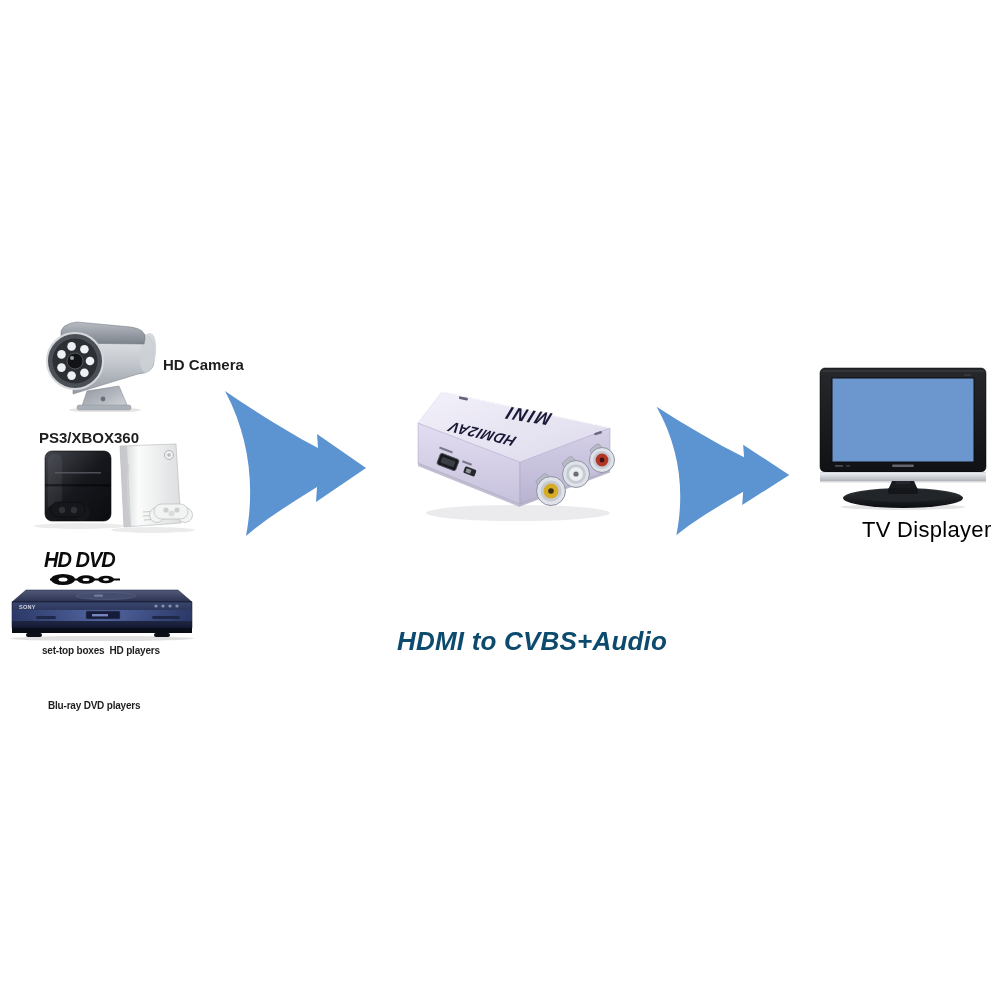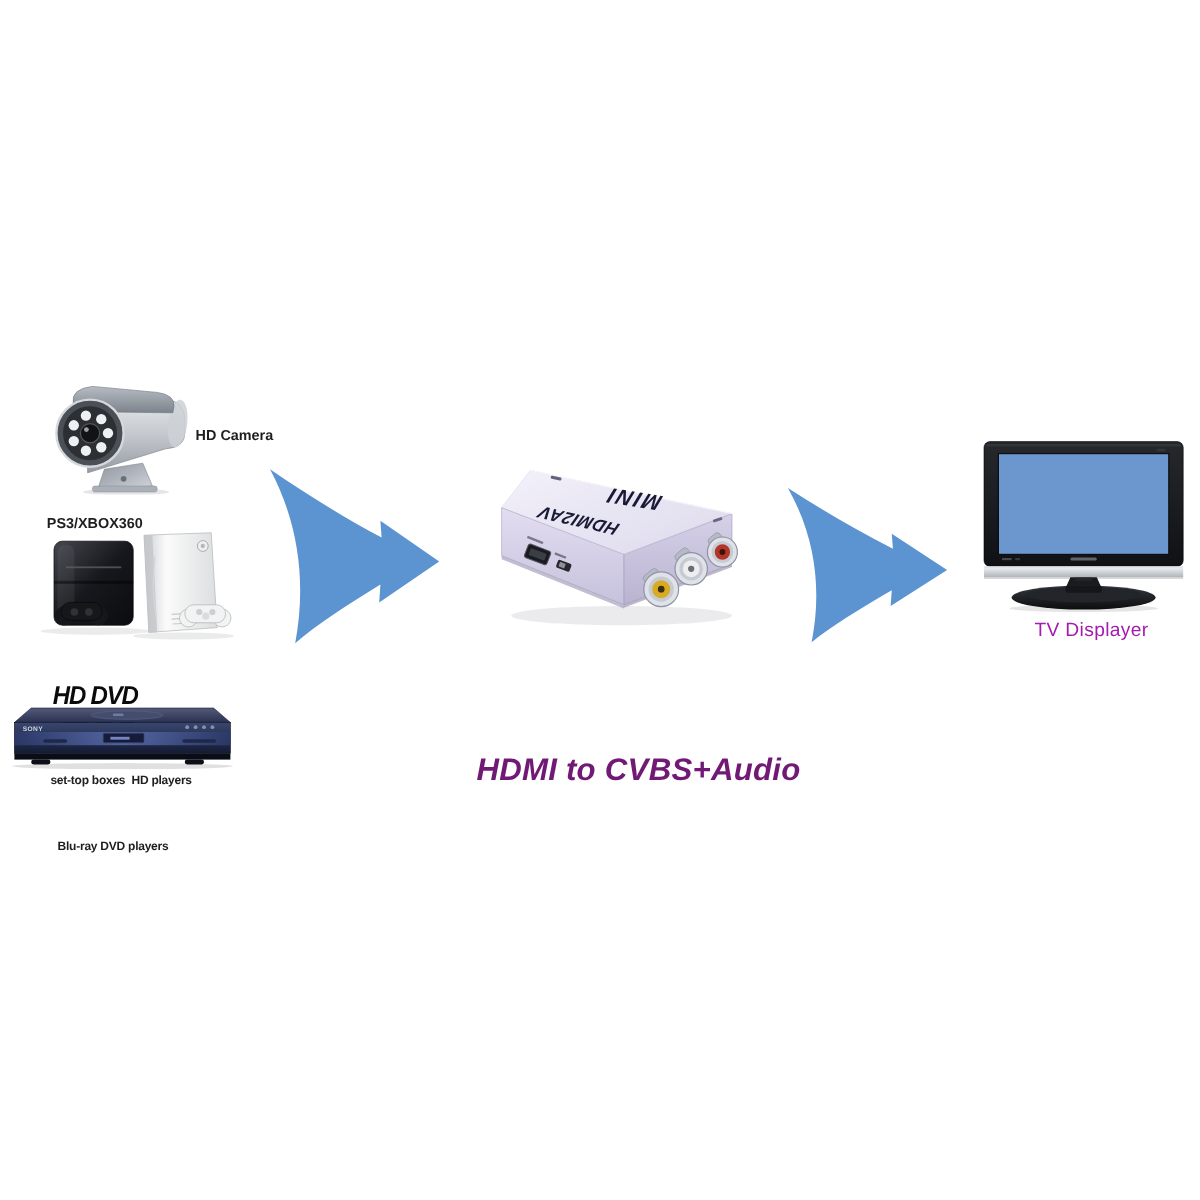--- a/index.html
+++ b/index.html
@@ -1,25 +1,25 @@
 <!DOCTYPE html>
 <html><head>
 <meta charset="utf-8">
 <style>
   html,body{margin:0;padding:0;background:#ffffff;}
   body{width:1000px;height:1000px;overflow:hidden;font-family:"Liberation Sans",sans-serif;}
   .scene{position:relative;width:1000px;height:1000px;background:#ffffff;}
   .abs{position:absolute;}
   .lbl{font-weight:bold;color:#1e1e1e;white-space:pre;}
-  .lbl-sm{font-size:12px;letter-spacing:0;}
+  .lbl-sm{font-size:15px;letter-spacing:0;}
   .lbl-xs{font-size:10px;letter-spacing:-.2px;text-align:center;}
   .hddvd-text{font-size:20px;font-weight:bold;font-style:italic;letter-spacing:-1px;
               color:#0b0b0b;line-height:1;transform:scaleY(1.08);transform-origin:left top;}
-  .tv-label{font-size:16px;color:#a21caf;letter-spacing:.3px;}
-  .diagram-title{font-size:26px;font-weight:bold;font-style:italic;color:#701a75;letter-spacing:.2px;}
+  .tv-label{font-size:22px;color:#000000;letter-spacing:.3px;}
+  .diagram-title{font-size:26px;font-weight:bold;font-style:italic;color:#0c4a6e;letter-spacing:.2px;}
   svg{display:block;}
 </style>
 </head>
 <body>
 
 <div class="scene">
 
   <svg class="abs" style="left:33px;top:312px" width="130" height="100" viewBox="0 0 130 100">
     <defs>
       <linearGradient id="camBody" x1="0" y1="0" x2="0" y2="1">
@@ -103,21 +103,21 @@
     <g>
       <circle cx="132" cy="73" r="7.5" fill="#f2f3f3" stroke="#b0b3b5" stroke-width=".6"></circle>
       <circle cx="160" cy="73" r="7.5" fill="#f2f3f3" stroke="#b0b3b5" stroke-width=".6"></circle>
       <rect x="129" y="62" width="34" height="15" rx="7.5" fill="#f2f3f3" stroke="#b0b3b5" stroke-width=".6"></rect>
       <circle cx="141" cy="68" r="2.6" fill="#cdd0d2"></circle>
       <circle cx="152" cy="68" r="2.6" fill="#cdd0d2"></circle>
       <circle cx="146.5" cy="71.5" r="3" fill="#dadcdd"></circle>
     </g>
   </svg>
 
-  <div class="abs" style="left:44px;top:569px">
+  <div class="abs" style="left:44px;top:549px">
     <div class="hddvd-text">HD DVD</div>
     <svg width="72" height="16" viewBox="0 0 72 16" style="margin:3px 0 0 6px">
       <line x1="0" y1="7.5" x2="70" y2="7.5" stroke="#0b0b0b" stroke-width="2.2"></line>
       <ellipse cx="13" cy="7.5" rx="12" ry="5.5" fill="#0b0b0b"></ellipse>
       <ellipse cx="13" cy="7.5" rx="4.5" ry="2" fill="#ffffff"></ellipse>
       <ellipse cx="36" cy="7.5" rx="9" ry="4.2" fill="#0b0b0b"></ellipse>
       <ellipse cx="36" cy="7.5" rx="3.4" ry="1.5" fill="#ffffff"></ellipse>
       <ellipse cx="56" cy="7.5" rx="8" ry="3.8" fill="#0b0b0b"></ellipse>
       <ellipse cx="56" cy="7.5" rx="3" ry="1.3" fill="#ffffff"></ellipse>
     </svg>

